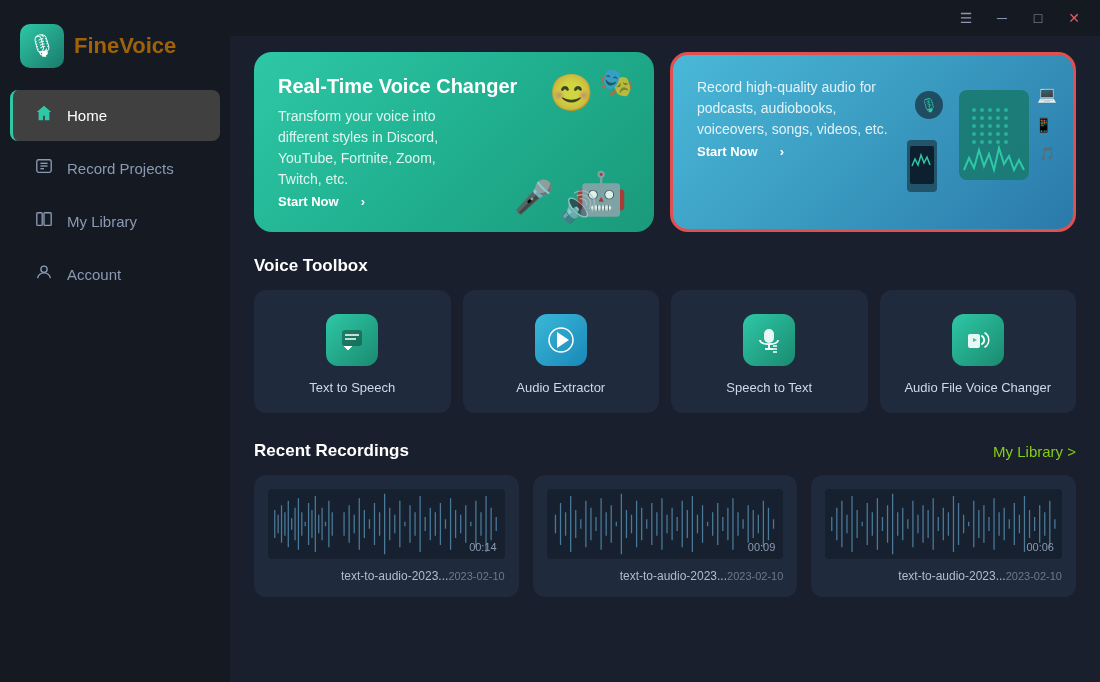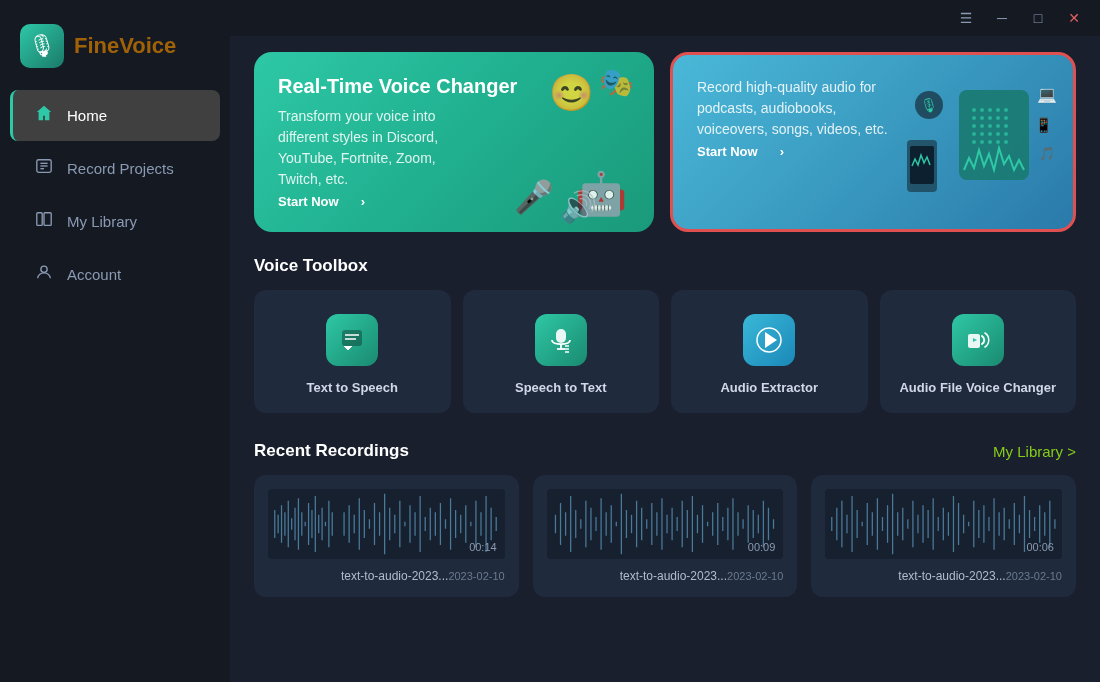--- a/index.html
+++ b/index.html
@@ -193,21 +193,21 @@
       border-radius: 12px;
       display: flex;
       align-items: center;
       justify-content: center;
       font-size: 24px;
     }
     .tool-label {
       font-size: 13px;
       color: #d0d8e8;
       text-align: center;
-      font-weight: 700;
+      font-weight: 400;
     }
 
     
     .recent-header {
       display: flex;
       align-items: center;
       justify-content: space-between;
       margin-bottom: 14px;
     }
     .recent-link {
@@ -422,42 +422,42 @@
             <rect x="4" y="4" width="20" height="16" rx="3" fill="rgba(0,0,0,0.3)"></rect>
             <line x1="7" y1="9" x2="21" y2="9" stroke="white" stroke-width="1.5"></line>
             <line x1="7" y1="13" x2="18" y2="13" stroke="white" stroke-width="1.5"></line>
             <path d="M6 20 L10 24 L14 20" fill="white" stroke="white" stroke-width="1" stroke-linejoin="round"></path>
           </svg>
         </div>
         <span class="tool-label">Text to Speech</span>
       </div>
 
       <div class="tool-card">
+        <div class="tool-icon-wrap" style="background:linear-gradient(135deg,#3ab8d8,#1a88b8)">
+          <svg width="28" height="28" viewBox="0 0 28 28" fill="none">
+            <polygon points="10,6 22,14 10,22" fill="white"></polygon>
+            <circle cx="14" cy="14" r="12" stroke="white" stroke-width="1.5" fill="none"></circle>
+          </svg>
+        </div>
+        <span class="tool-label">Audio Extractor</span>
+      </div>
+
+      <div class="tool-card">
         <div class="tool-icon-wrap">
           <svg width="28" height="28" viewBox="0 0 28 28" fill="none">
             <rect x="9" y="3" width="10" height="14" rx="5" fill="white" opacity="0.9"></rect>
             <path d="M5 14 C5 19.5 23 19.5 23 14" stroke="white" stroke-width="1.8" fill="none"></path>
             <line x1="14" y1="19" x2="14" y2="23" stroke="white" stroke-width="1.8"></line>
             <line x1="10" y1="23" x2="18" y2="23" stroke="white" stroke-width="1.8"></line>
             <line x1="18" y1="26" x2="22" y2="26" stroke="white" stroke-width="1.5"></line>
             <line x1="18" y1="23" x2="22" y2="23" stroke="white" stroke-width="1.5"></line>
             <line x1="18" y1="20" x2="22" y2="20" stroke="white" stroke-width="1.5"></line>
           </svg>
         </div>
         <span class="tool-label">Speech to Text</span>
-      </div>
-
-      <div class="tool-card">
-        <div class="tool-icon-wrap" style="background:linear-gradient(135deg,#3ab8d8,#1a88b8)">
-          <svg width="28" height="28" viewBox="0 0 28 28" fill="none">
-            <polygon points="10,6 22,14 10,22" fill="white"></polygon>
-            <circle cx="14" cy="14" r="12" stroke="white" stroke-width="1.5" fill="none"></circle>
-          </svg>
-        </div>
-        <span class="tool-label">Audio Extractor</span>
       </div>
 
       <div class="tool-card">
         <div class="tool-icon-wrap">
           <svg width="28" height="28" viewBox="0 0 28 28" fill="none">
             <rect x="4" y="8" width="12" height="14" rx="2" fill="white" opacity="0.9"></rect>
             <path d="M9 12 L13 14 L9 16 Z" fill="#2ec8a6"></path>
             <path d="M18 10 C21 12 21 16 18 18" stroke="white" stroke-width="2" fill="none" stroke-linecap="round"></path>
             <path d="M21 7 C26 10 26 18 21 21" stroke="white" stroke-width="1.5" fill="none" stroke-linecap="round"></path>
           </svg>

